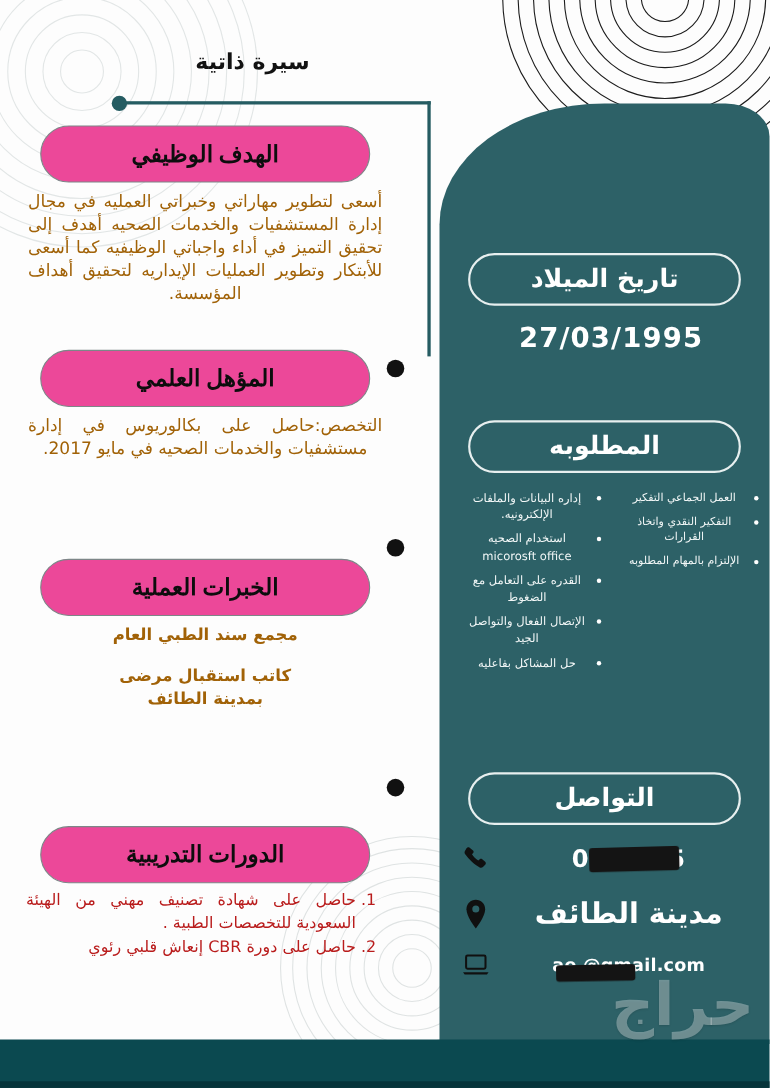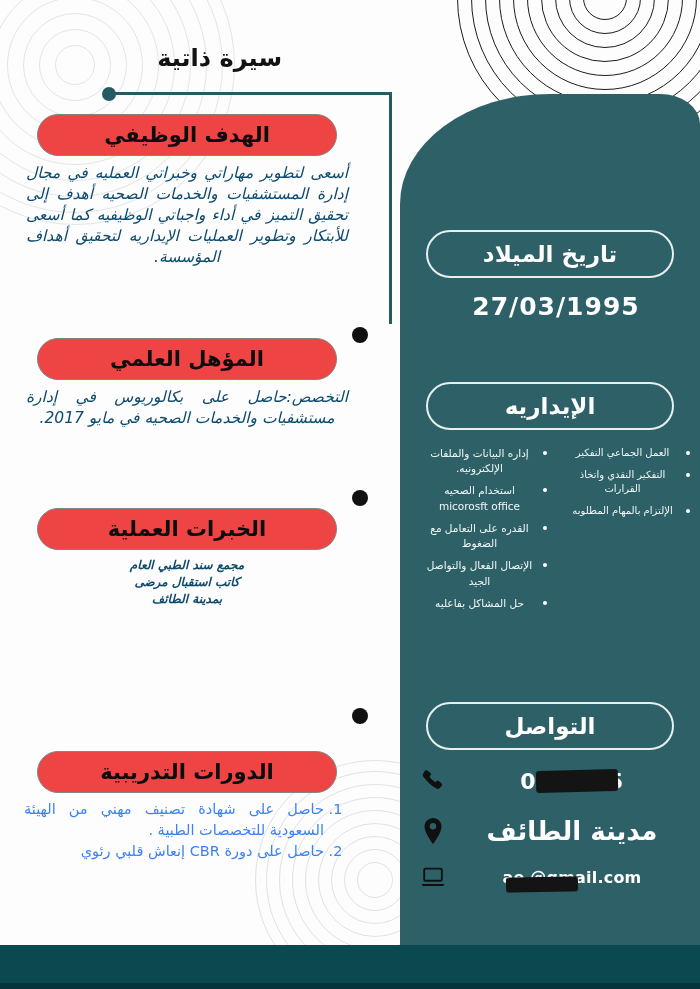--- a/index.html
+++ b/index.html
@@ -126,68 +126,68 @@
     text-shadow: 0 1px 2px rgba(0,0,0,.12);
   }
 
   
   #left-col {
     position: absolute; left: 0; top: 0; width: 410px; height: 989px;
     z-index: 4; direction: rtl;
   }
   #doc-title {
     position: absolute; top: 44px; right: 128px;
-    font-size: 24px; font-weight: bold; color: #121212;
+    font-size: 20px; font-weight: bold; color: #121212;
     letter-spacing: .5px;
   }
   
   #bracket-dot {
     position: absolute; left: 102px; top: 87px;
     width: 14px; height: 14px; border-radius: 50%;
     background: #255c62; z-index: 5;
   }
   #bracket-h {
     position: absolute; left: 109px; top: 92px;
     width: 283px; height: 3px; background: #255c62; z-index: 4;
   }
   #bracket-v {
     position: absolute; left: 389px; top: 92px;
     width: 3px; height: 232px; background: #255c62; z-index: 4;
   }
 
   .section { position: absolute; left: 22px; width: 330px; }
   .section-pill {
-    width: 300px; height: 42px; margin: 0 auto;
+    width: 300px; height: 52px; margin: 0 auto;
     border: 1.4px solid #7d8688; border-radius: 28px;
-    background: #ef4444;
+    background: #ec4899;
     display: flex; align-items: center; justify-content: center;
-    font-size: 21px; font-weight: bold; color: #0d0d0d;
+    font-size: 21px; font-weight: bold; color: #0d0d0d; font-family: Liberation Serif, serif;
   }
   .section-body {
     margin-top: 7px; font-size: 15.5px; line-height: 1.35;
-    color: #0c4a6e; text-align: center; padding: 0 4px; font-style: italic;
-  }
-  .section-body.bold { font-weight: bold; font-size: 12px; line-height: 1.4; }
+    color: #a16207; text-align: center; padding: 0 4px;
+  }
+  .section-body.bold { font-weight: bold; font-size: 15px; line-height: 1.4; }
   .section-body.justify { text-align: justify; text-align-last: center; }
 
   .section-dot {
     position: absolute; left: 352px;
     width: 16px; height: 16px; border-radius: 50%;
     background: #111111; z-index: 6;
   }
 
   ol.course-list {
     margin: 6px 8px 0 2px; padding-right: 20px;
-    font-size: 14.5px; line-height: 1.42; color: #3b82f6;
+    font-size: 14.5px; line-height: 1.42; color: #b91c1c;
     text-align: justify; text-align-last: right;
   }
   ol.course-list li { margin-bottom: 1px; }
 
   #sec-objective  { top: 114px; }
-  #sec-education  { top: 338px; }
+  #sec-education  { top: 318px; }
   #sec-experience { top: 508px; }
   #sec-courses    { top: 751px; }
 
   #dot-education  { top: 327px; }
   #dot-experience { top: 490px; }
   #dot-courses    { top: 708px; }
 </style>
 </head>
 <body>
 
@@ -230,21 +230,21 @@
     <div class="ring" style="width:218px;height:218px"></div>
     <div class="ring" style="width:240px;height:240px"></div>
   </div>
 
   <div id="right-panel">
 
 
     <div class="panel-pill" id="pill-birth">تاريخ الميلاد</div>
     <div id="birth-value">27/03/1995</div>
 
-    <div class="panel-pill" id="pill-skills">الإيداريه</div>
+    <div class="panel-pill" id="pill-skills">المطلوبه</div>
 
     <div id="skills-wrap">
       <div class="skills-col right">
         <div class="skill-item">
           <span class="dot"></span>
           <span>إداره البيانات والملفات الإلكترونيه.</span>
         </div>
         <div class="skill-item">
           <span class="dot"></span>
           <span>استخدام الصحيه micorosft office</span>
@@ -331,31 +331,32 @@
     <div class="section-dot" id="dot-education"></div>
     <div class="section" id="sec-education">
       <div class="section-pill">المؤهل العلمي</div>
       <div class="section-body justify">التخصص:حاصل على بكالوريوس في إدارة مستشفيات والخدمات الصحيه في مايو 2017.</div>
     </div>
 
     <div class="section-dot" id="dot-experience"></div>
     <div class="section" id="sec-experience">
       <div class="section-pill">الخبرات العملية</div>
       <div class="section-body bold">مجمع سند الطبي العام</div>
-      <div class="section-body bold" style="margin-top:0">كاتب استقبال مرضى</div>
+      <div class="section-body bold" style="margin-top:16px">كاتب استقبال مرضى</div>
       <div class="section-body bold" style="margin-top:0">بمدينة الطائف</div>
     </div>
 
     <div class="section-dot" id="dot-courses"></div>
     <div class="section" id="sec-courses">
       <div class="section-pill">الدورات التدريبية</div>
       <ol class="course-list">
         <li>حاصل على  شهادة تصنيف مهني من الهيئة السعودية للتخصصات الطبية .</li>
         <li>حاصل على دورة CBR إنعاش قلبي رئوي</li>
       </ol>
     </div>
   </div>
 
   <div id="bottom-bar"></div>
   <div id="bottom-bar-shade"></div>
 
+  <div id="watermark">حراج</div>
 
 </div>
 
 </body></html>

